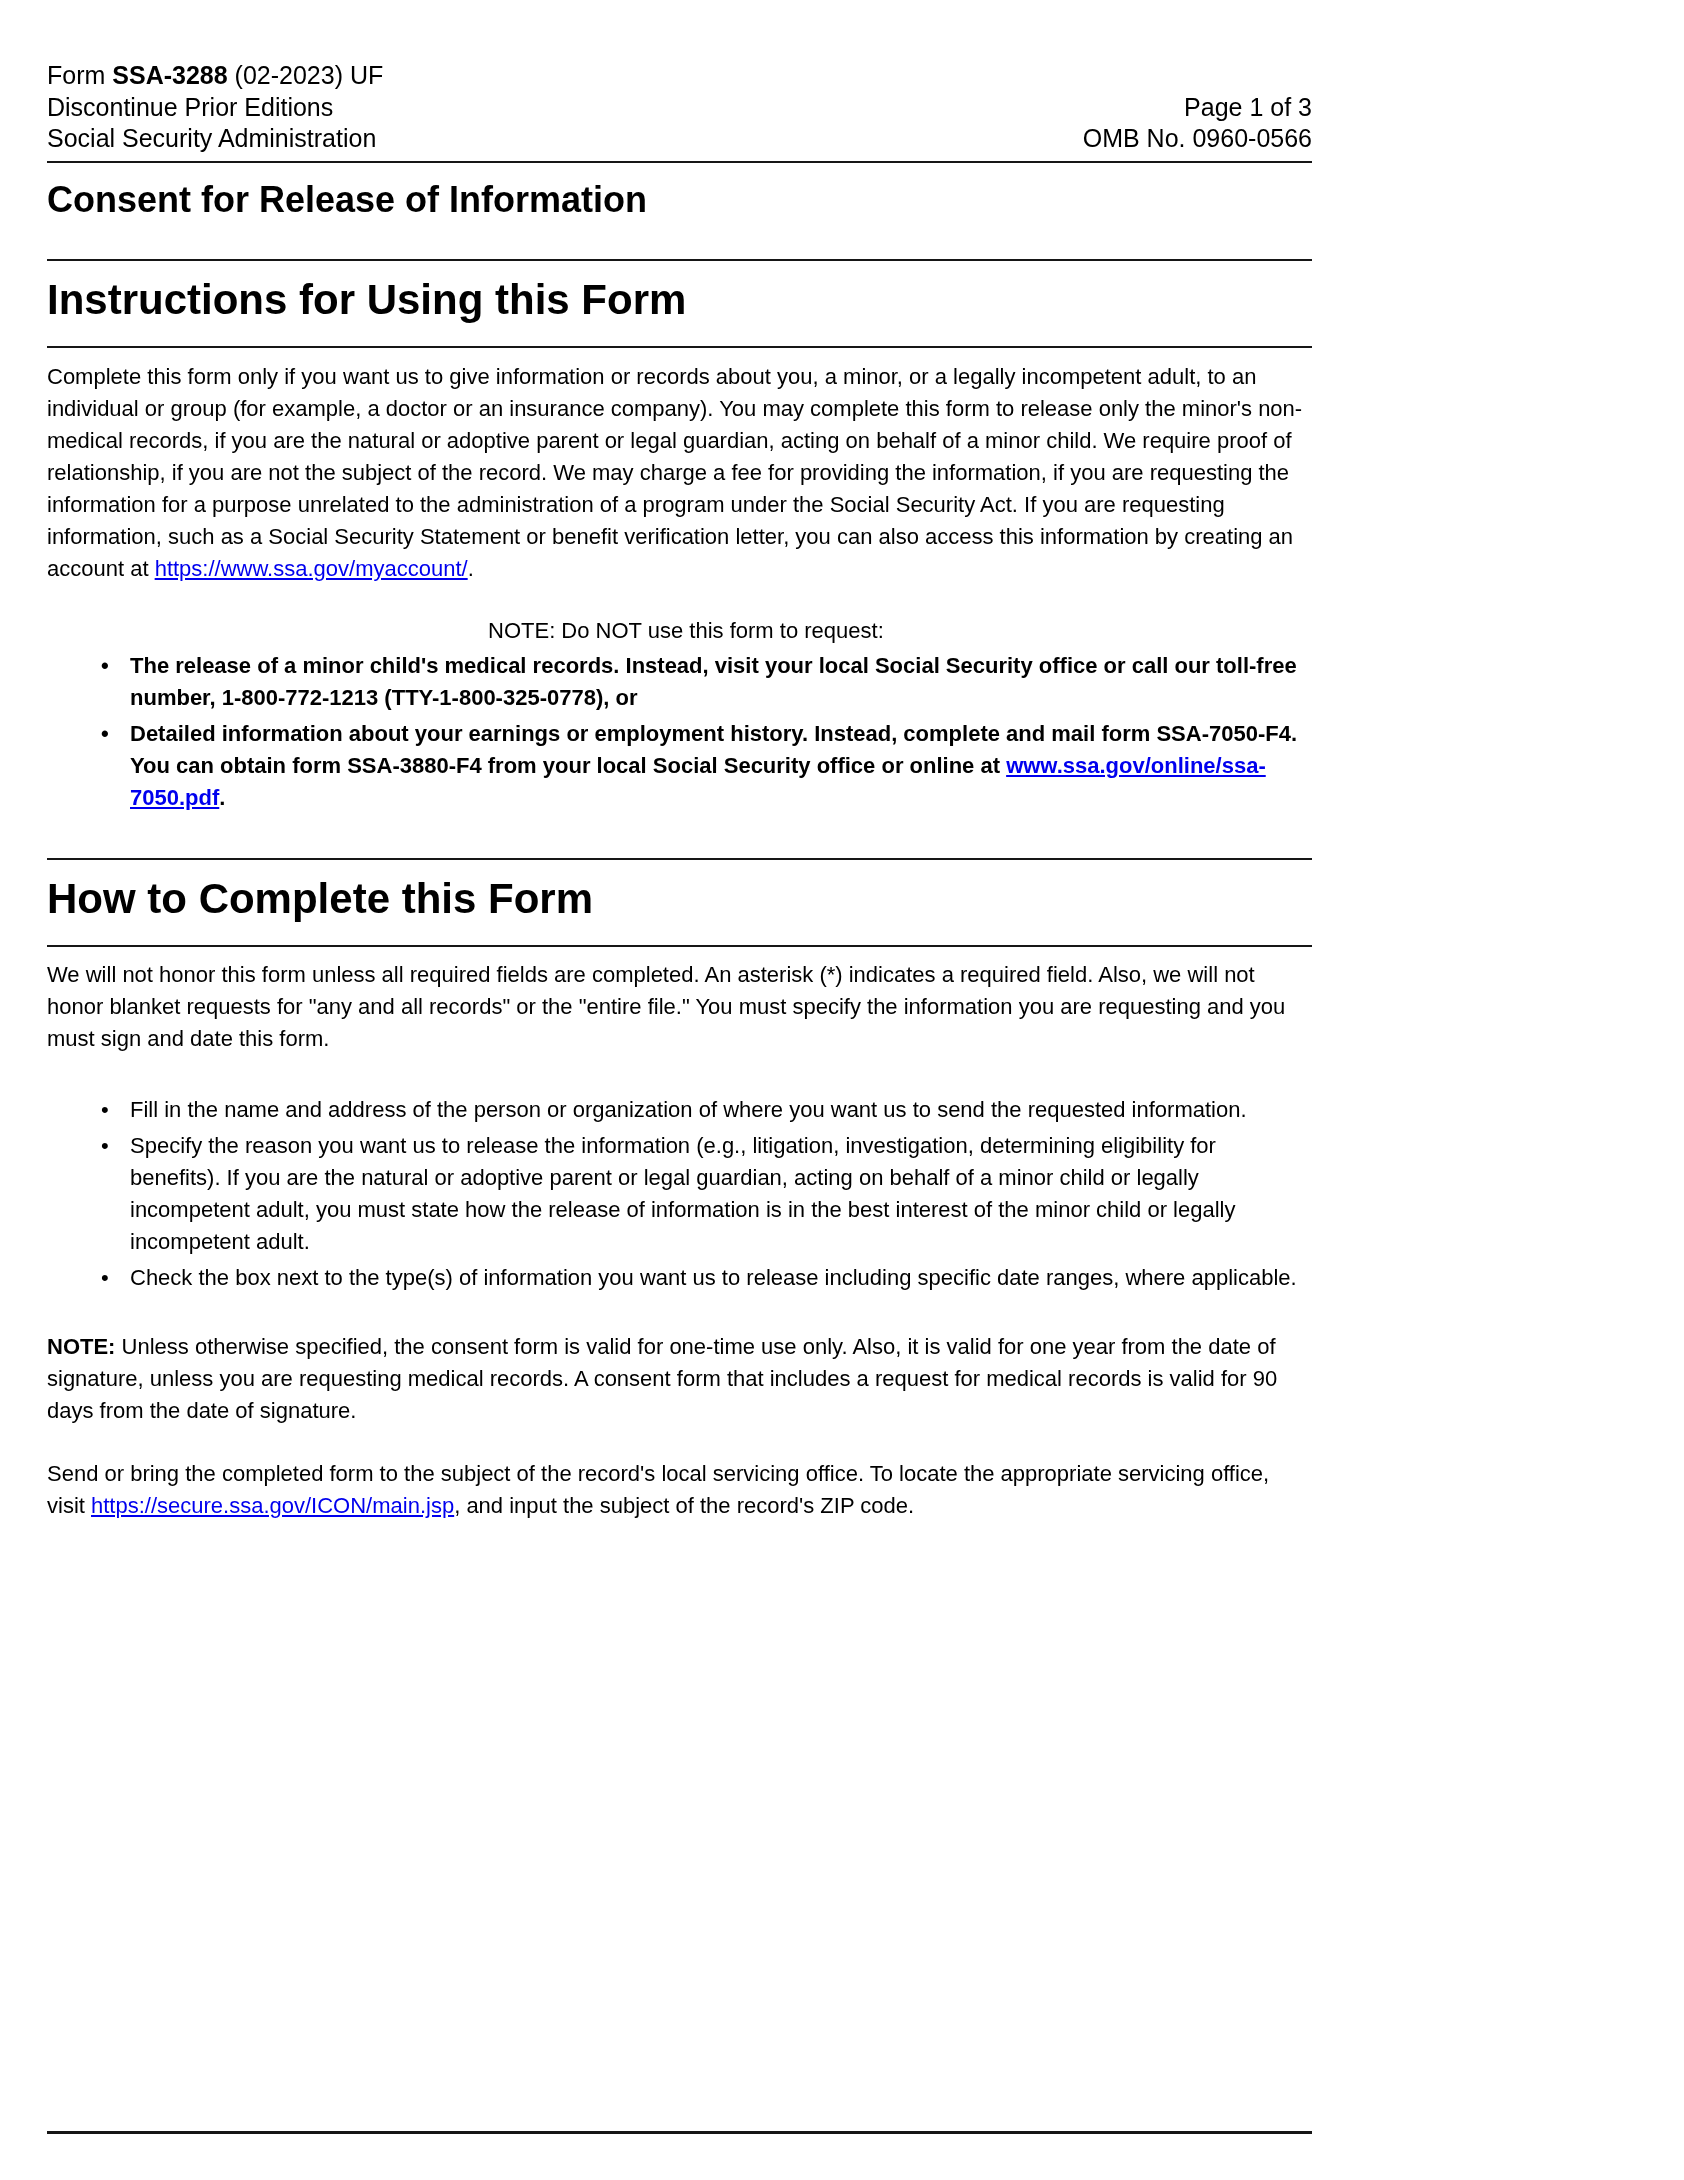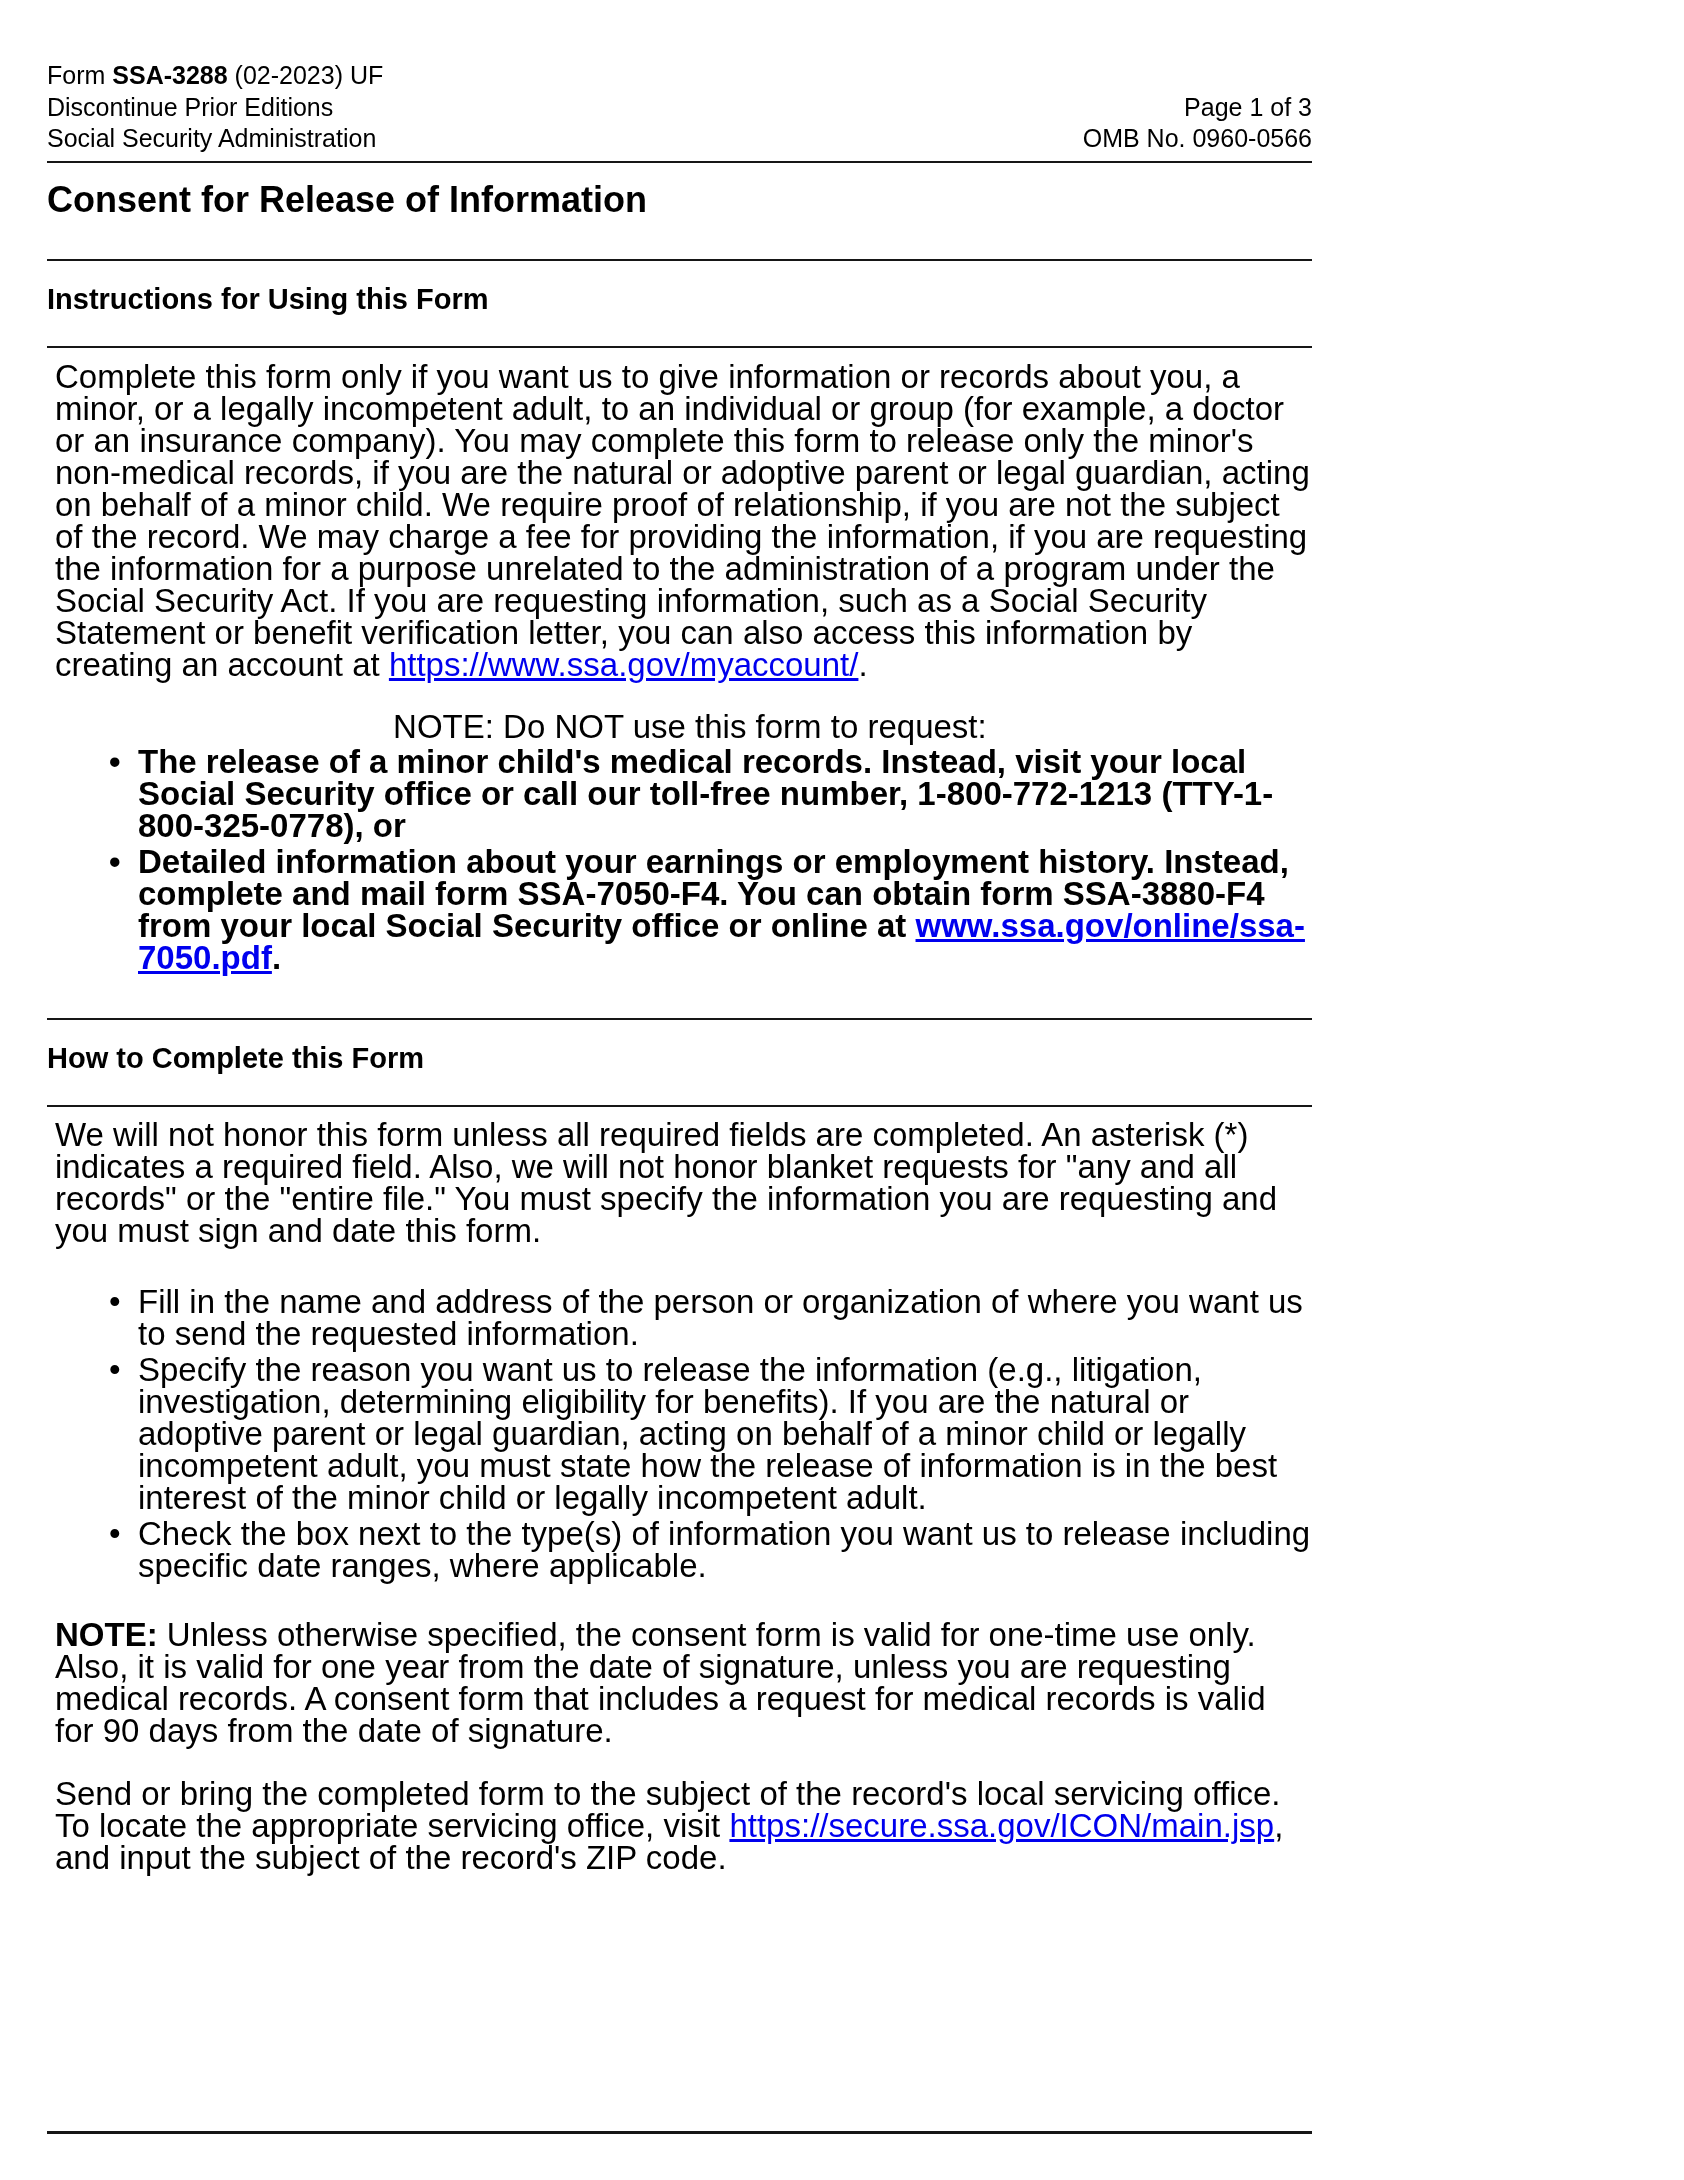--- a/index.html
+++ b/index.html
@@ -41,26 +41,26 @@
   .title {
     margin-top: 15.3px;
     text-align: left;
     font-size: 36px;
     font-weight: bold;
     line-height: 44px;
   }
 
   h2 {
     margin-top: 19px;
-    font-size: 29px;
+    font-size: 42px;
     font-weight: bold;
     line-height: 39px;
   }
 
-  p, li { font-size: 33px; line-height: 32px; margin-left: 8px; }
+  p, li { font-size: 22px; line-height: 32px; }
 
   .para-intro  { margin-top: 13.6px; }
   .para-body2  { margin-top: 12px; }
 
   .note-head {
     margin-top: 30px;
     padding-left: 12.8px;
     font-weight: normal;
     text-align: center;
   }

